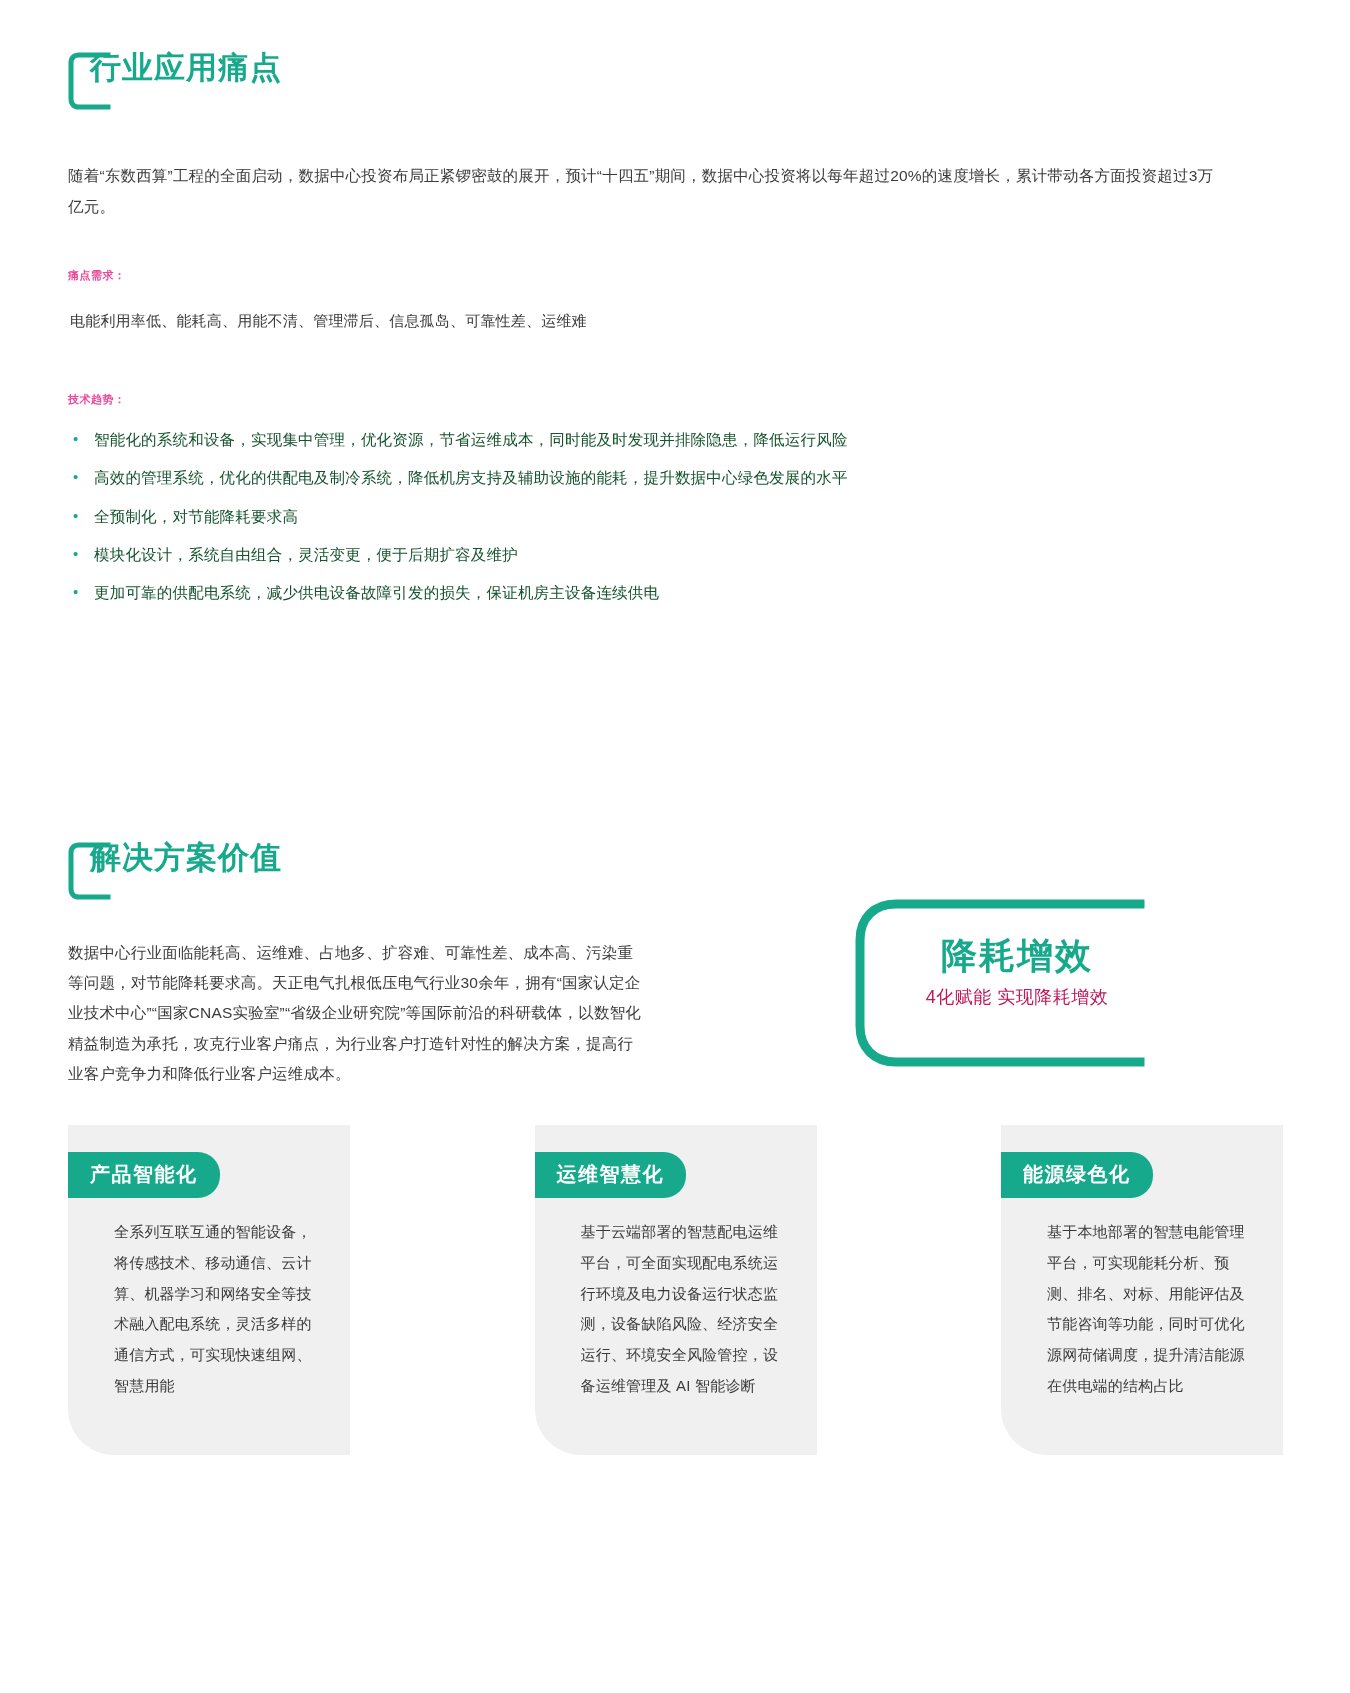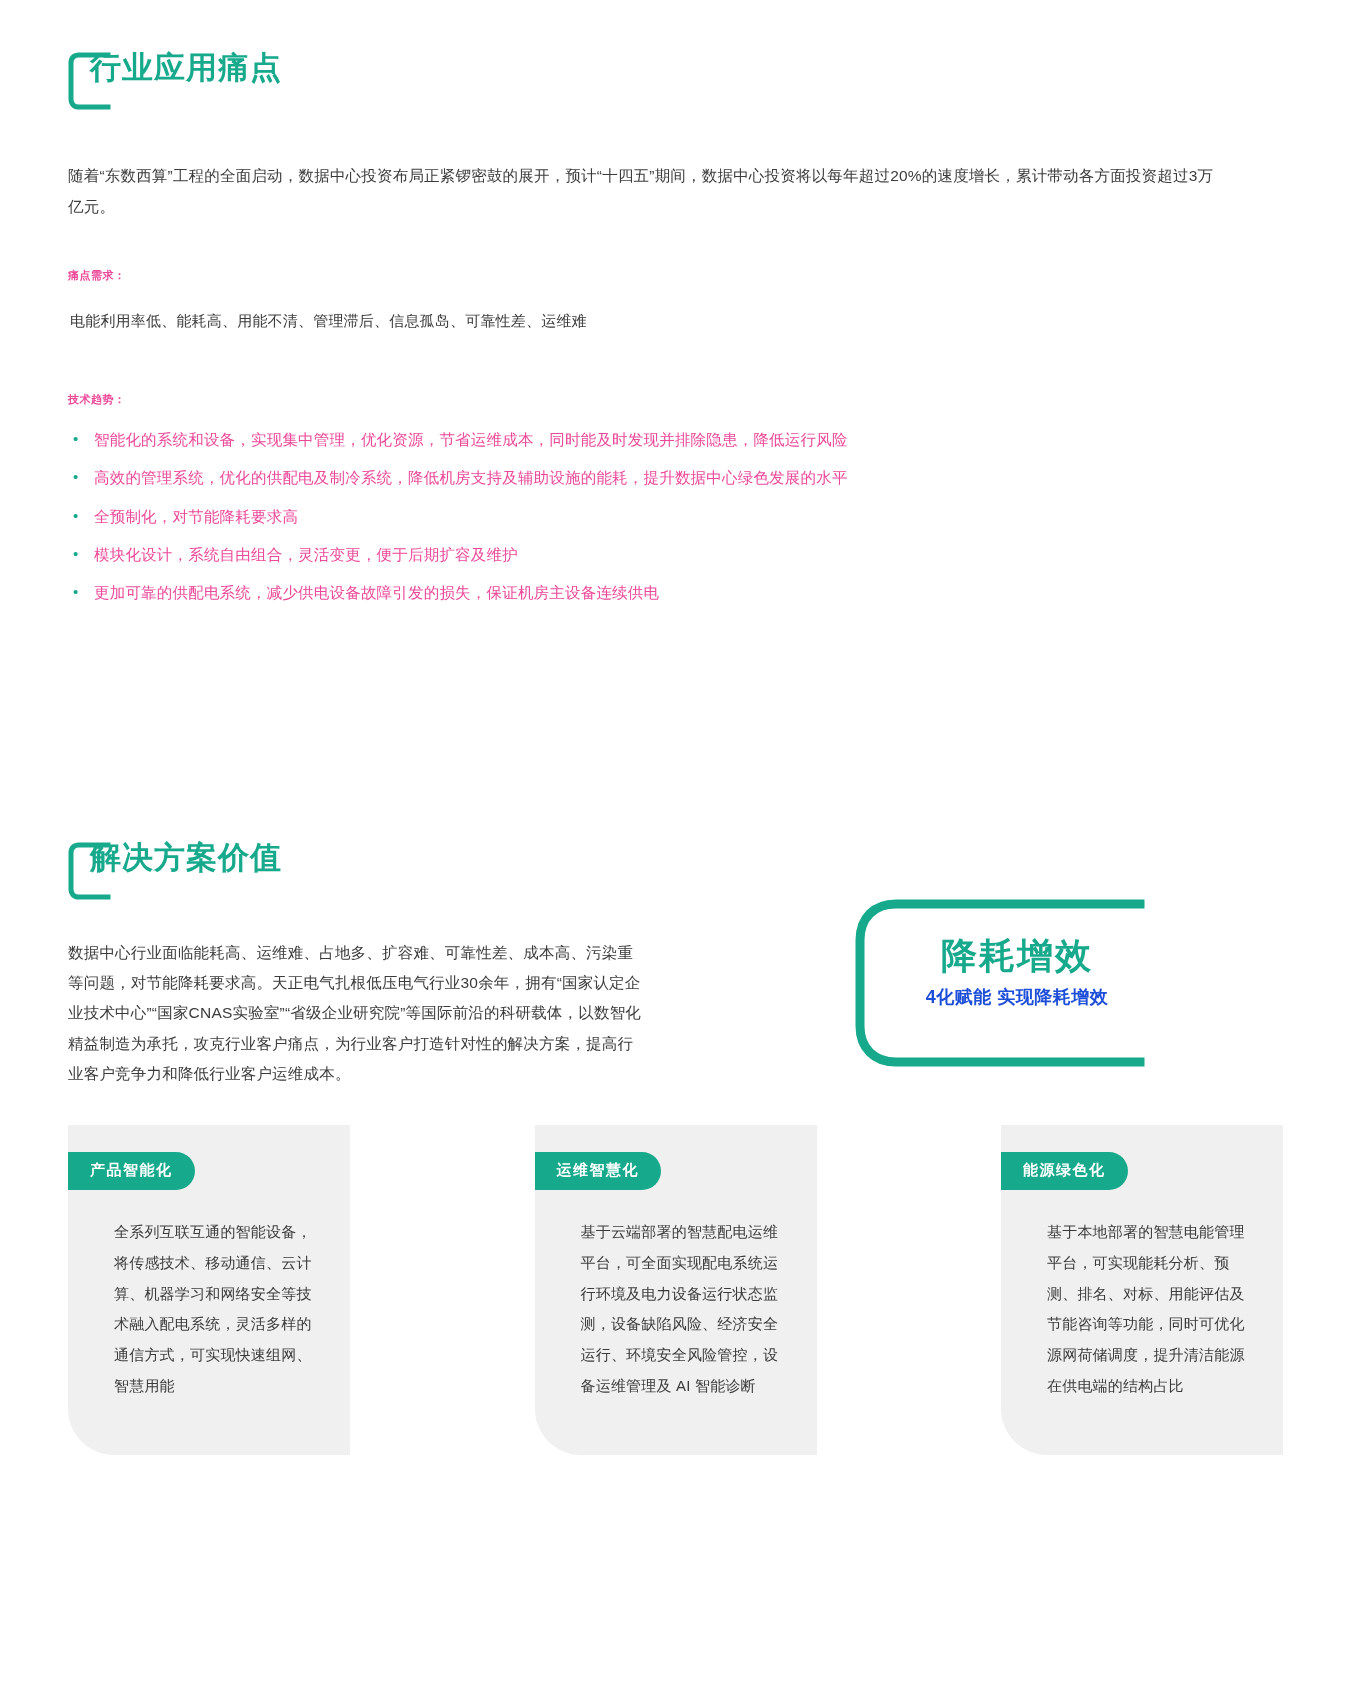--- a/index.html
+++ b/index.html
@@ -82,21 +82,21 @@
     color: #17a98c;
     font-size: 15px;
     line-height: 1.5;
     text-align: left;
     padding-left: 5px;
     box-sizing: border-box;
   }
   .bullet-text {
     font-size: 15.5px;
     line-height: 1.5;
-    color: #ec4899;
+    color: #14532d;
     letter-spacing: 0.2px;
   }
 
   
   .value-badge {
     position: absolute;
     left: 850px;
     top: 898px;
     width: 300px;
     height: 170px;
@@ -115,23 +115,22 @@
   .badge-title {
     font-size: 36px;
     font-weight: bold;
     color: #17a98c;
     letter-spacing: 2px;
     line-height: 1.2;
   }
   .badge-sub {
     margin-top: 8px;
     font-size: 18px;
-    color: #1d4ed8;
+    color: #be185d;
     letter-spacing: 0.5px;
-    font-weight: bold;
   }
 
   
   .cards {
     position: absolute;
     left: 68px;
     top: 1125px;
     width: 1215px;
     display: flex;
     justify-content: space-between;
@@ -144,21 +143,21 @@
     padding-bottom: 26px;
     min-height: 330px;
     box-sizing: border-box;
   }
   .card-tab {
     position: absolute;
     left: 0;
     top: 27px;
     background: #17a98c;
     color: #ffffff;
-    font-size: 15px;
+    font-size: 20px;
     font-weight: bold;
     letter-spacing: 1.5px;
     padding: 9px 22px 10px 22px;
     border-radius: 0 22px 22px 0;
     white-space: nowrap;
   }
   .card-body {
     padding: 92px 26px 0 46px;
     font-size: 15px;
     line-height: 2.05;

